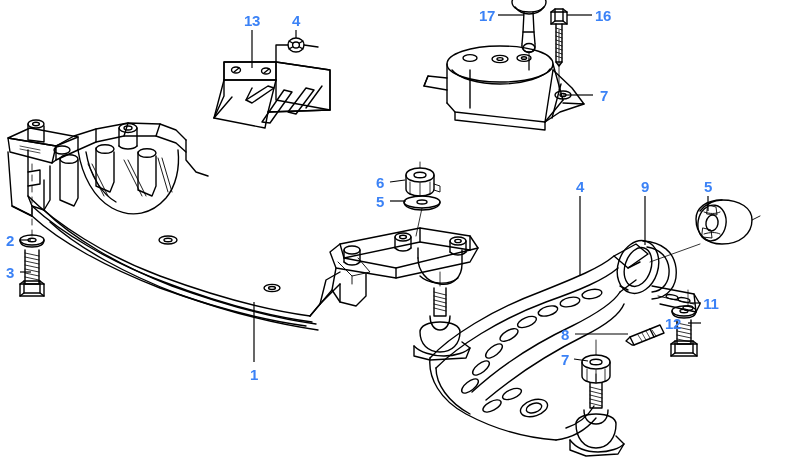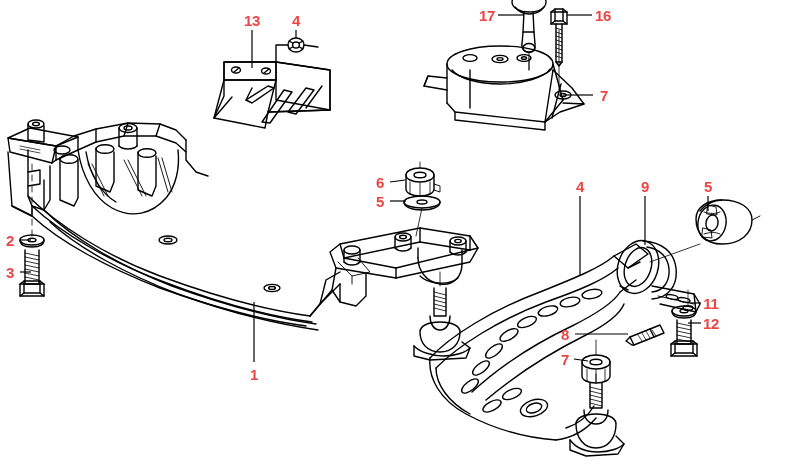--- a/index.html
+++ b/index.html
@@ -25,21 +25,21 @@
     width: 799px;
     height: 473px;
     display: block;
   }
   .part-label {
     position: absolute;
     font-family: "Liberation Sans", sans-serif;
     font-weight: bold;
     font-size: 15px;
     line-height: 15px;
-    color: #ef4444;
+    color: #3b82f6;
     white-space: nowrap;
     transform: translate(-50%, -50%);
     letter-spacing: -0.3px;
   }
 </style>
 </head>
 <body>
 
 <div id="diagram-root">
 
@@ -431,21 +431,21 @@
       <div class="part-label" style="left: 10px; top: 240px;">2</div>
       <div class="part-label" style="left: 10px; top: 272px;">3</div>
       <div class="part-label" style="left: 580px; top: 186px;">4</div>
       <div class="part-label" style="left: 380px; top: 201px;">5</div>
       <div class="part-label" style="left: 380px; top: 182px;">6</div>
       <div class="part-label" style="left: 565px; top: 359px;">7</div>
       <div class="part-label" style="left: 565px; top: 334px;">8</div>
       <div class="part-label" style="left: 645px; top: 186px;">9</div>
       <div class="part-label" style="left: 708px; top: 186px;">5</div>
       <div class="part-label" style="left: 711px; top: 303px;">11</div>
-      <div class="part-label" style="left: 711px; top: 323px;">12</div>
+      <div class="part-label" style="left: 673px; top: 323px;">12</div>
       <div class="part-label" style="left: 252px; top: 20px;">13</div>
       <div class="part-label" style="left: 296px; top: 20px;">4</div>
       <div class="part-label" style="left: 604px; top: 95px;">7</div>
       <div class="part-label" style="left: 603px; top: 15px;">16</div>
       <div class="part-label" style="left: 487px; top: 15px; text-align: right;">17</div>
     </div>
 
 </div>
 
 </body></html>

